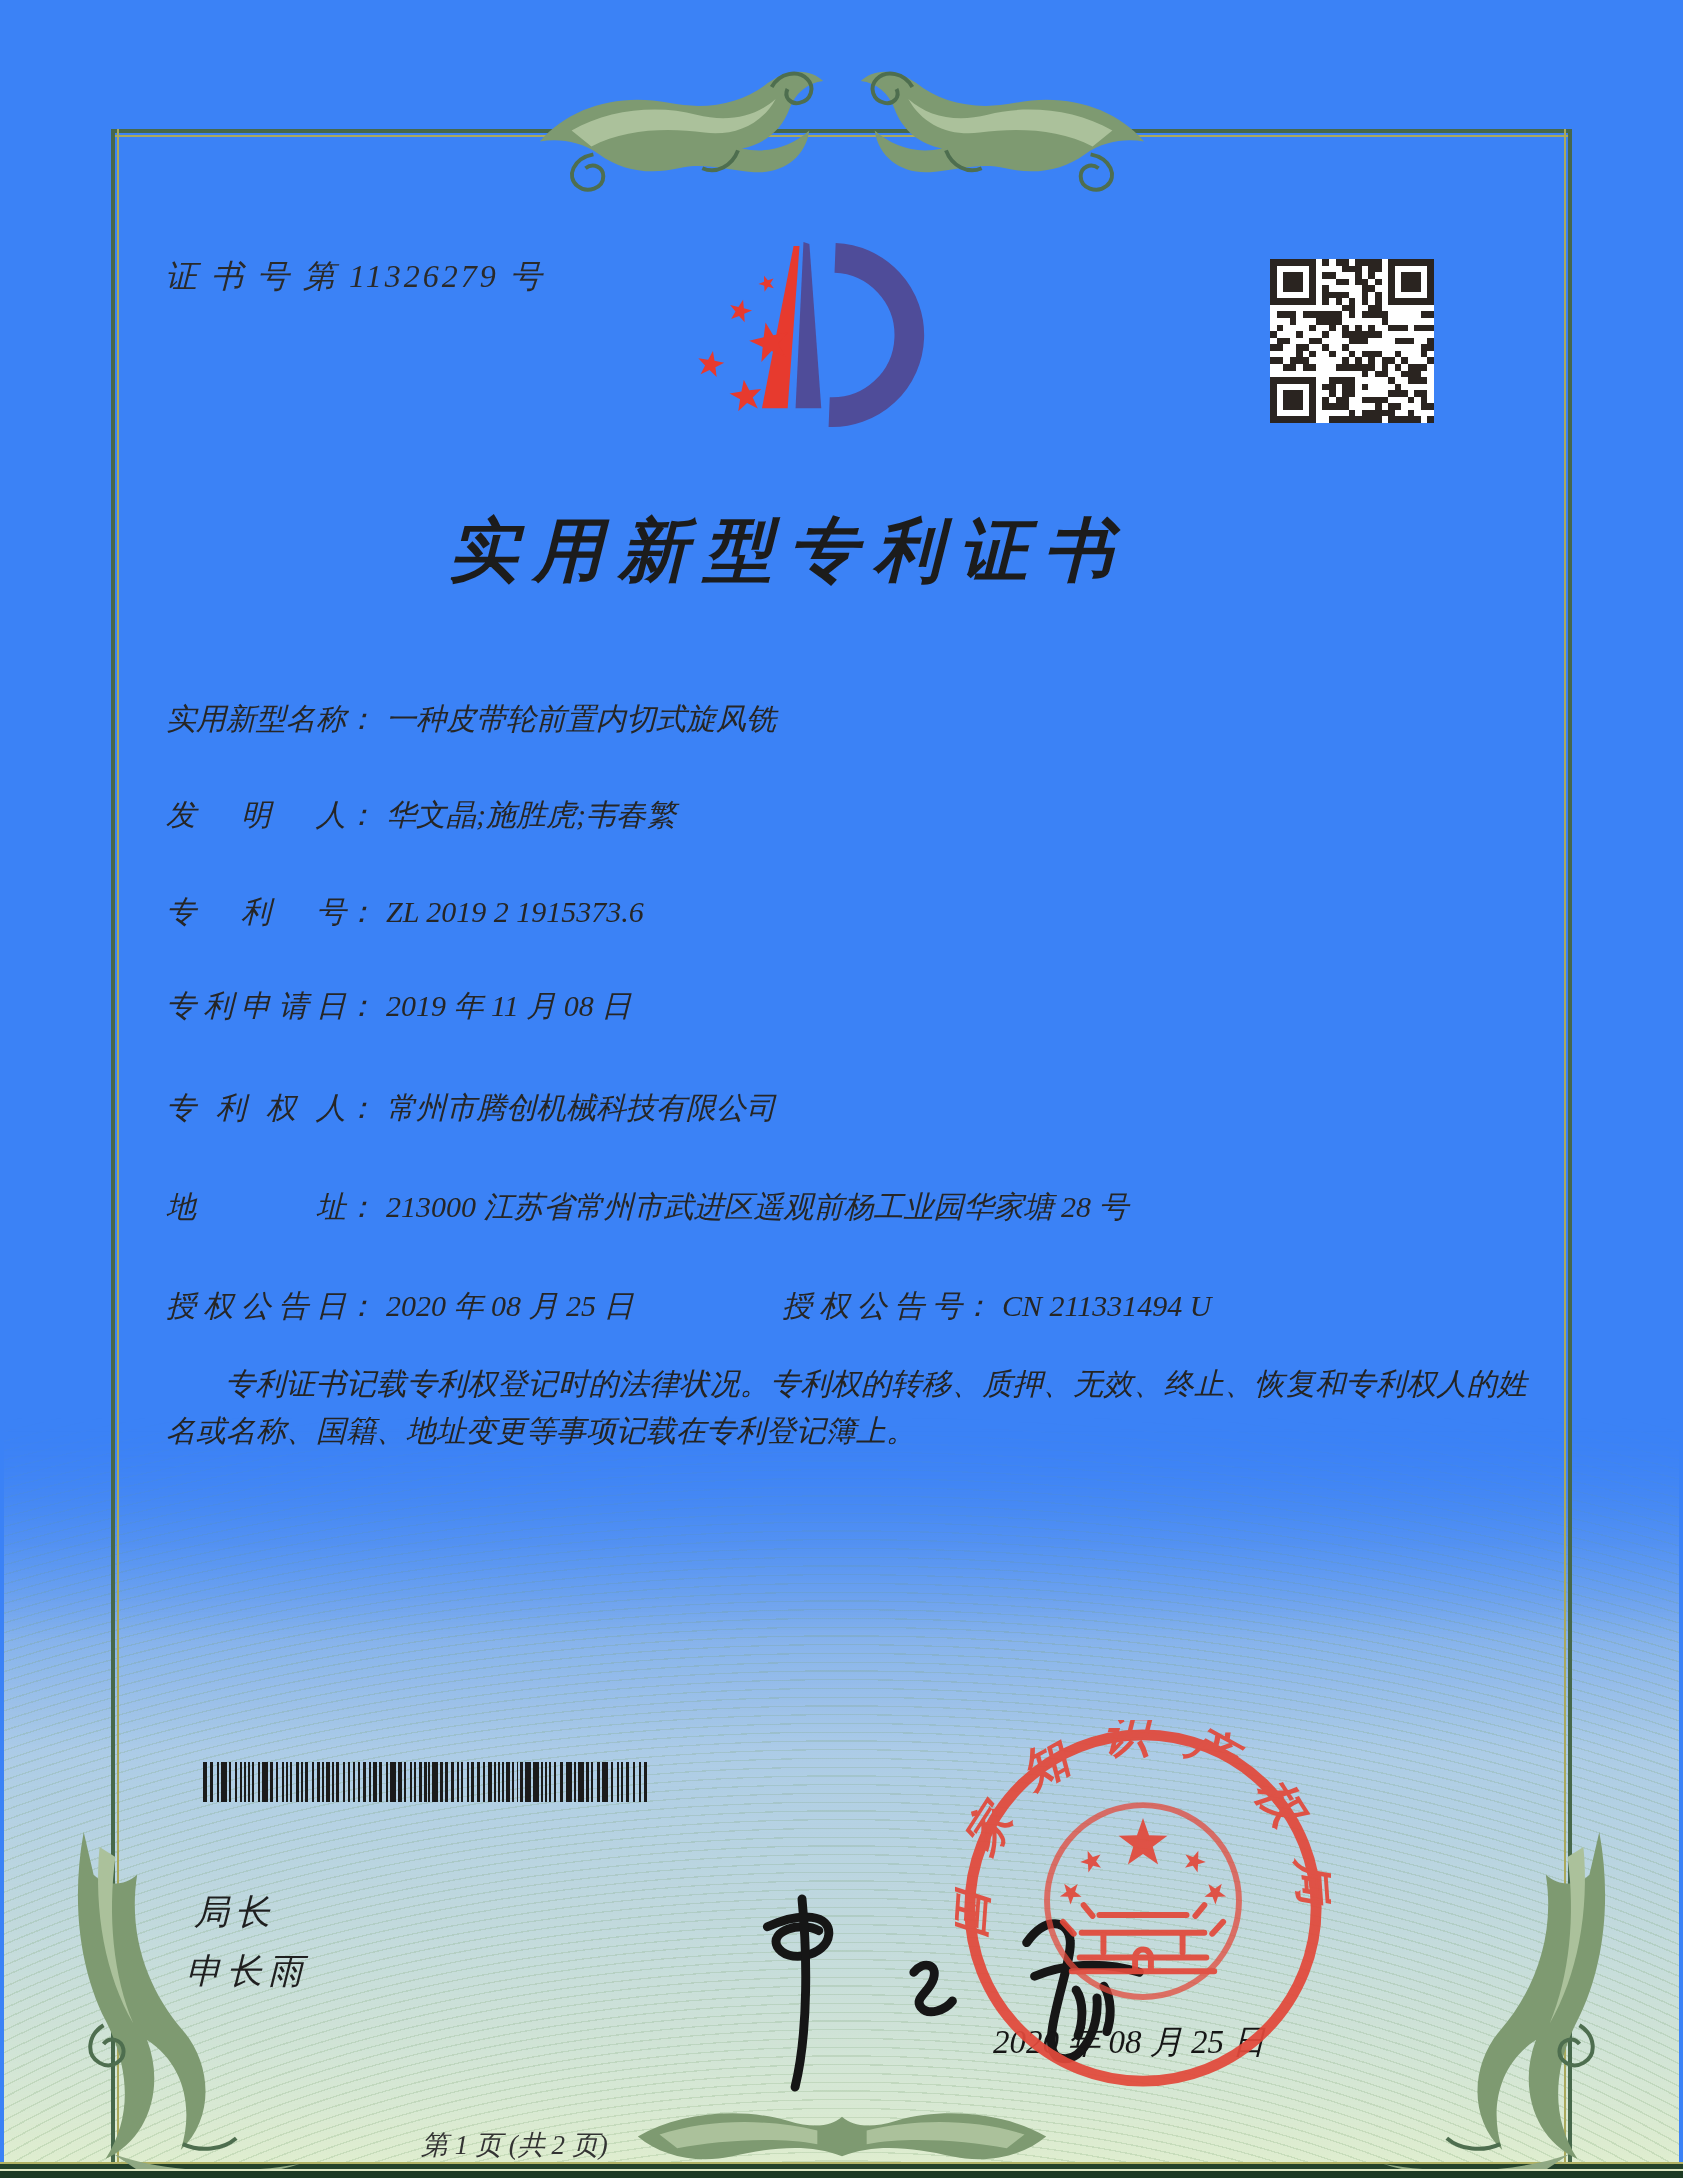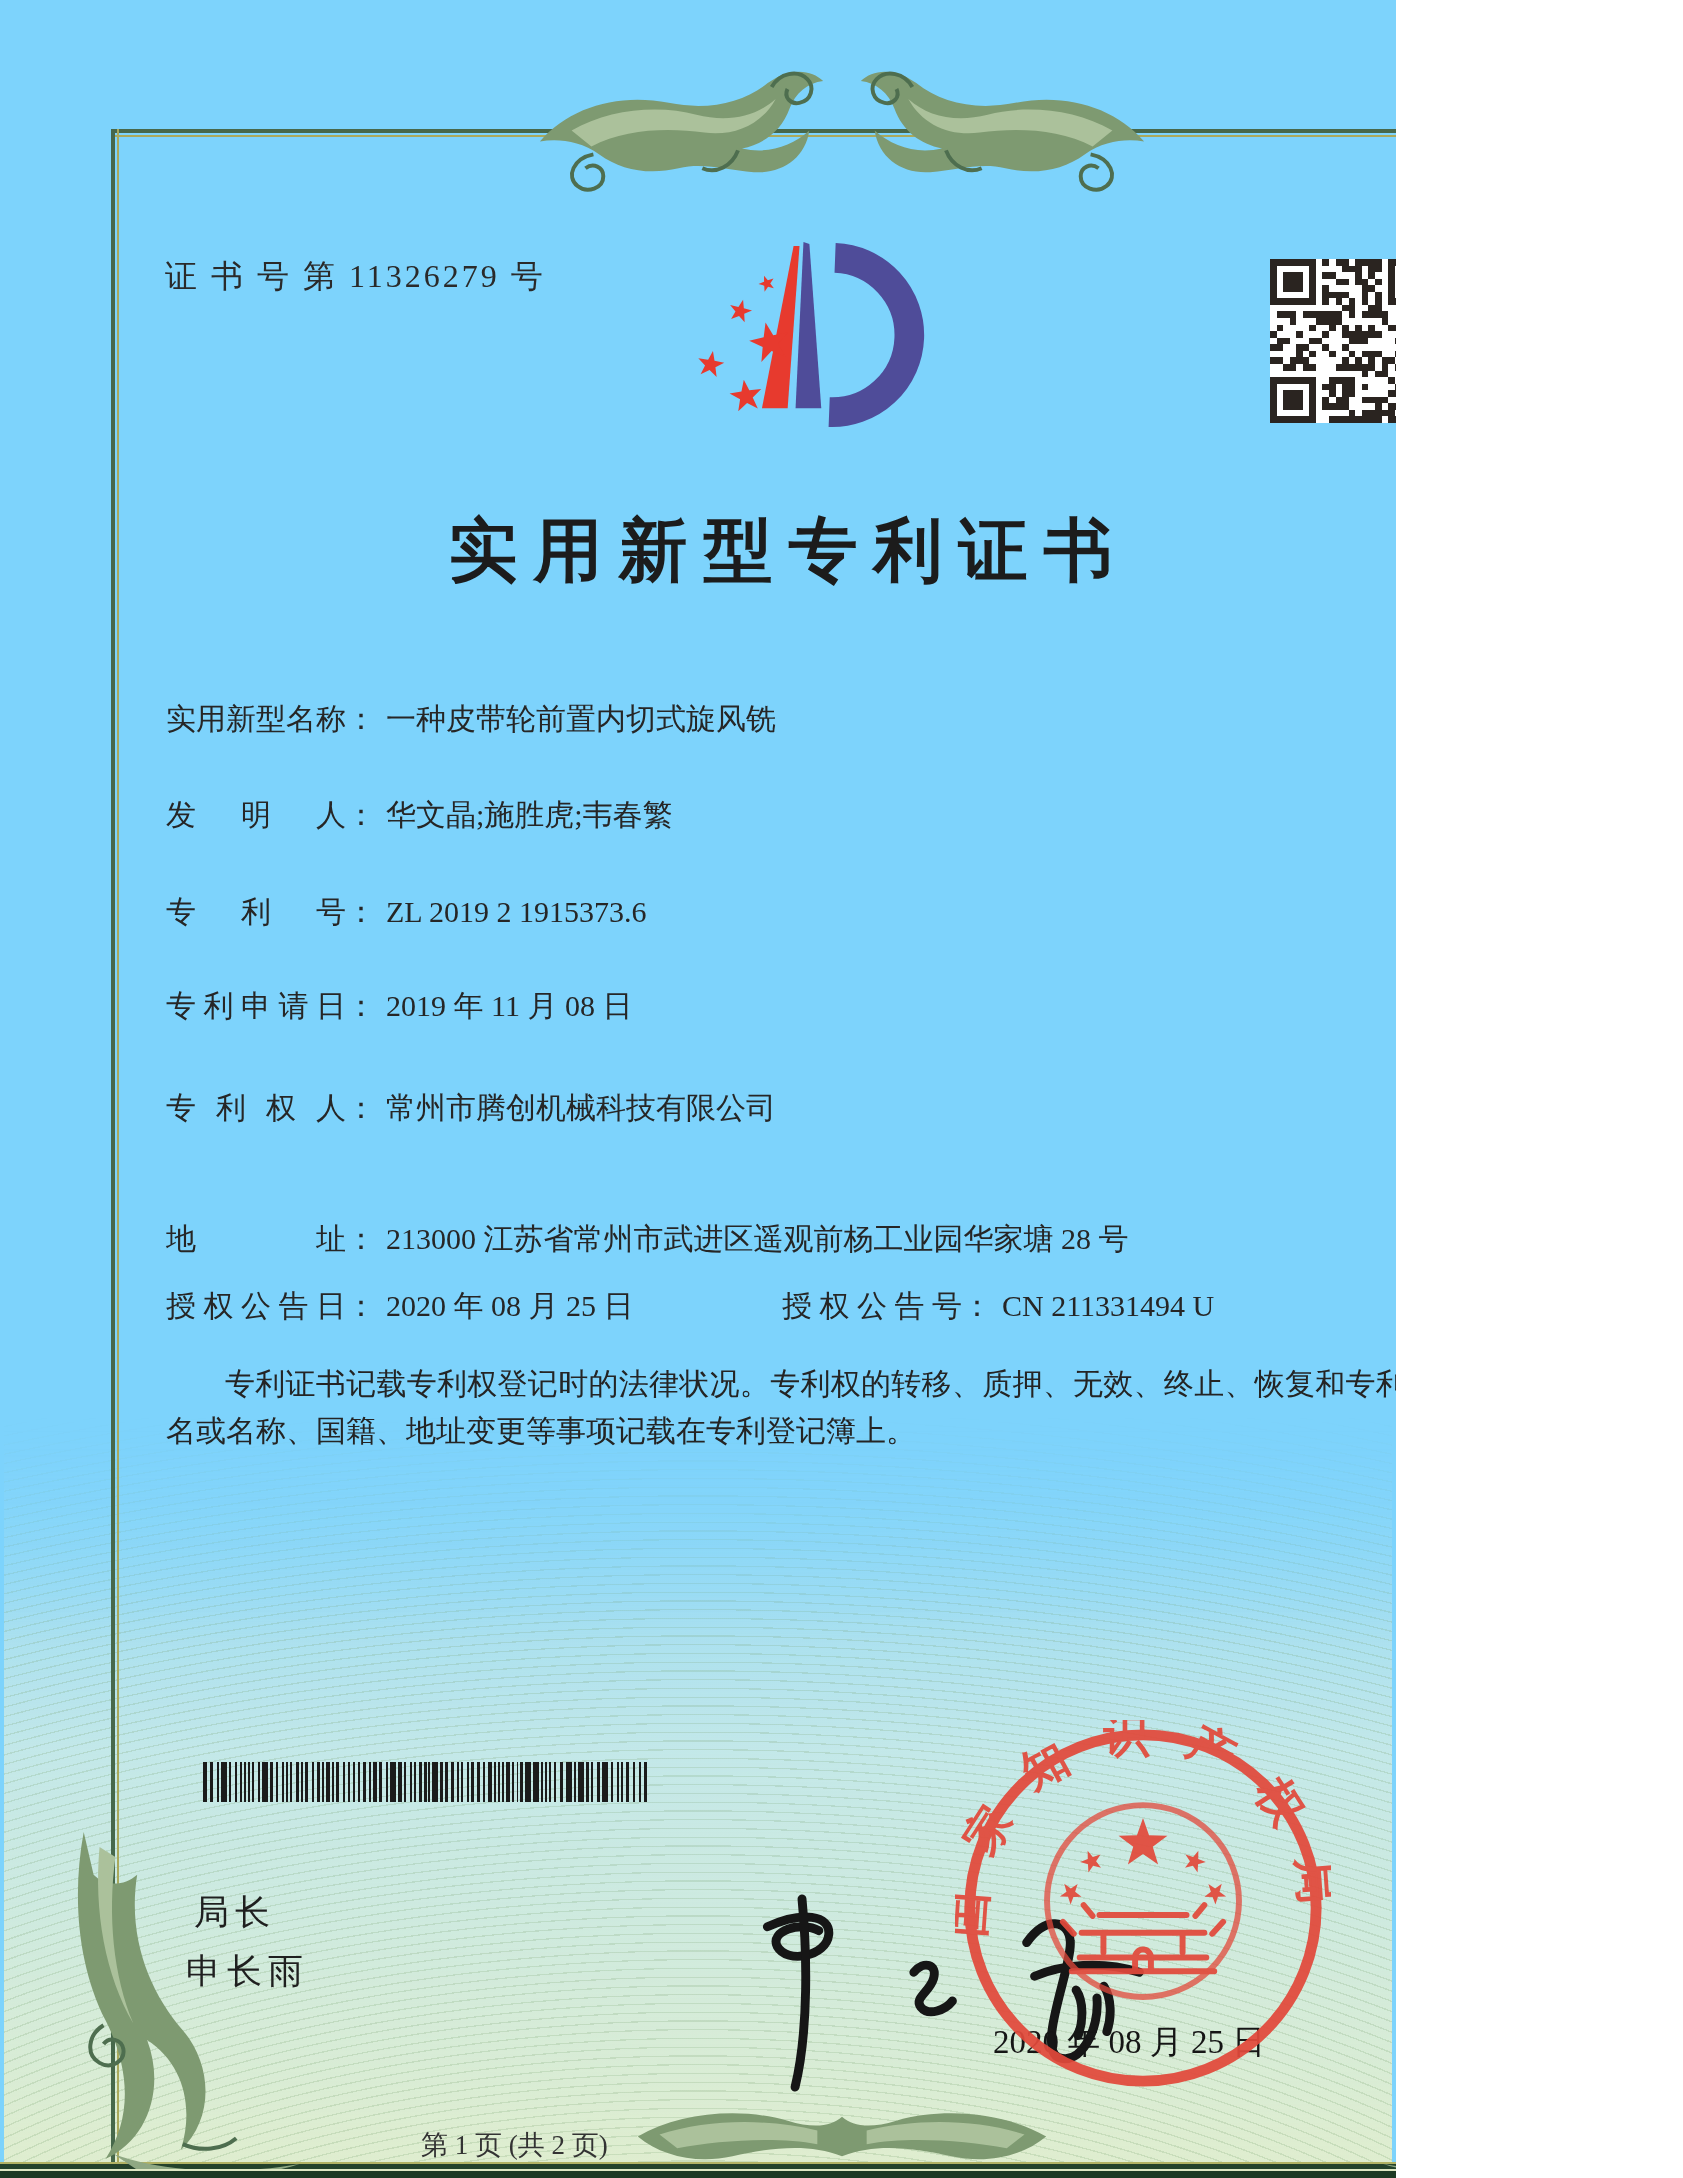--- a/index.html
+++ b/index.html
@@ -1,17 +1,17 @@
 <!DOCTYPE html>
 <html><head>
 <meta charset="utf-8">
 <style>
   html,body{margin:0;padding:0;background:#ffffff;}
-  .page{position:relative;width:1396px;height:2178px;background:#7dd3fc;overflow:hidden;
-        font-family:"Liberation Serif","DejaVu Serif",serif;color:#222;}
+  .page{position:relative;width:1683px;height:2178px;background:#3b82f6;overflow:hidden;
+        font-family:"Liberation Serif","DejaVu Serif",serif;color:#222;font-style:italic;}
   .abs{position:absolute;}
   
   .waves{left:4px;right:4px;top:1416px;bottom:16px;z-index:1;
     background:
       repeating-radial-gradient(ellipse 2376px 1485px at 50% 175%,
          rgba(122,162,112,0.22) 0 2px, rgba(122,162,112,0) 2px 14px),
       linear-gradient(to bottom, rgba(233,243,222,0) 0%, rgba(233,243,222,0.65) 45%, rgba(223,237,207,1) 100%);
     -webkit-mask-image:linear-gradient(to bottom, transparent 0, #000 30%);
     mask-image:linear-gradient(to bottom, transparent 0, #000 30%);}
   
@@ -424,21 +424,21 @@
   </div>
   <div class="abs content frow" style="top:892px;">
     <span class="flabel">专利号</span><span>：</span><span class="fvalue">ZL 2019 2 1915373.6</span>
   </div>
   <div class="abs content frow" style="top:986px;">
     <span class="flabel">专利申请日</span><span>：</span><span class="fvalue">2019 年 11 月 08 日</span>
   </div>
   <div class="abs content frow" style="top:1088px;">
     <span class="flabel">专利权人</span><span>：</span><span class="fvalue">常州市腾创机械科技有限公司</span>
   </div>
-  <div class="abs content frow" style="top:1187px;margin-top:32px;">
+  <div class="abs content frow" style="top:1187px;">
     <span class="flabel">地址</span><span>：</span><span class="fvalue">213000 江苏省常州市武进区遥观前杨工业园华家塘 28 号</span>
   </div>
   <div class="abs content frow" style="top:1286px;width:1386px;">
     <span style="position:absolute;left:0;">
       <span class="flabel">授权公告日</span><span>：</span><span class="fvalue">2020 年 08 月 25 日</span>
     </span>
     <span style="position:absolute;left:616px;">
       <span class="flabel">授权公告号</span><span>：</span><span class="fvalue">CN 211331494 U</span>
     </span>
   </div>

